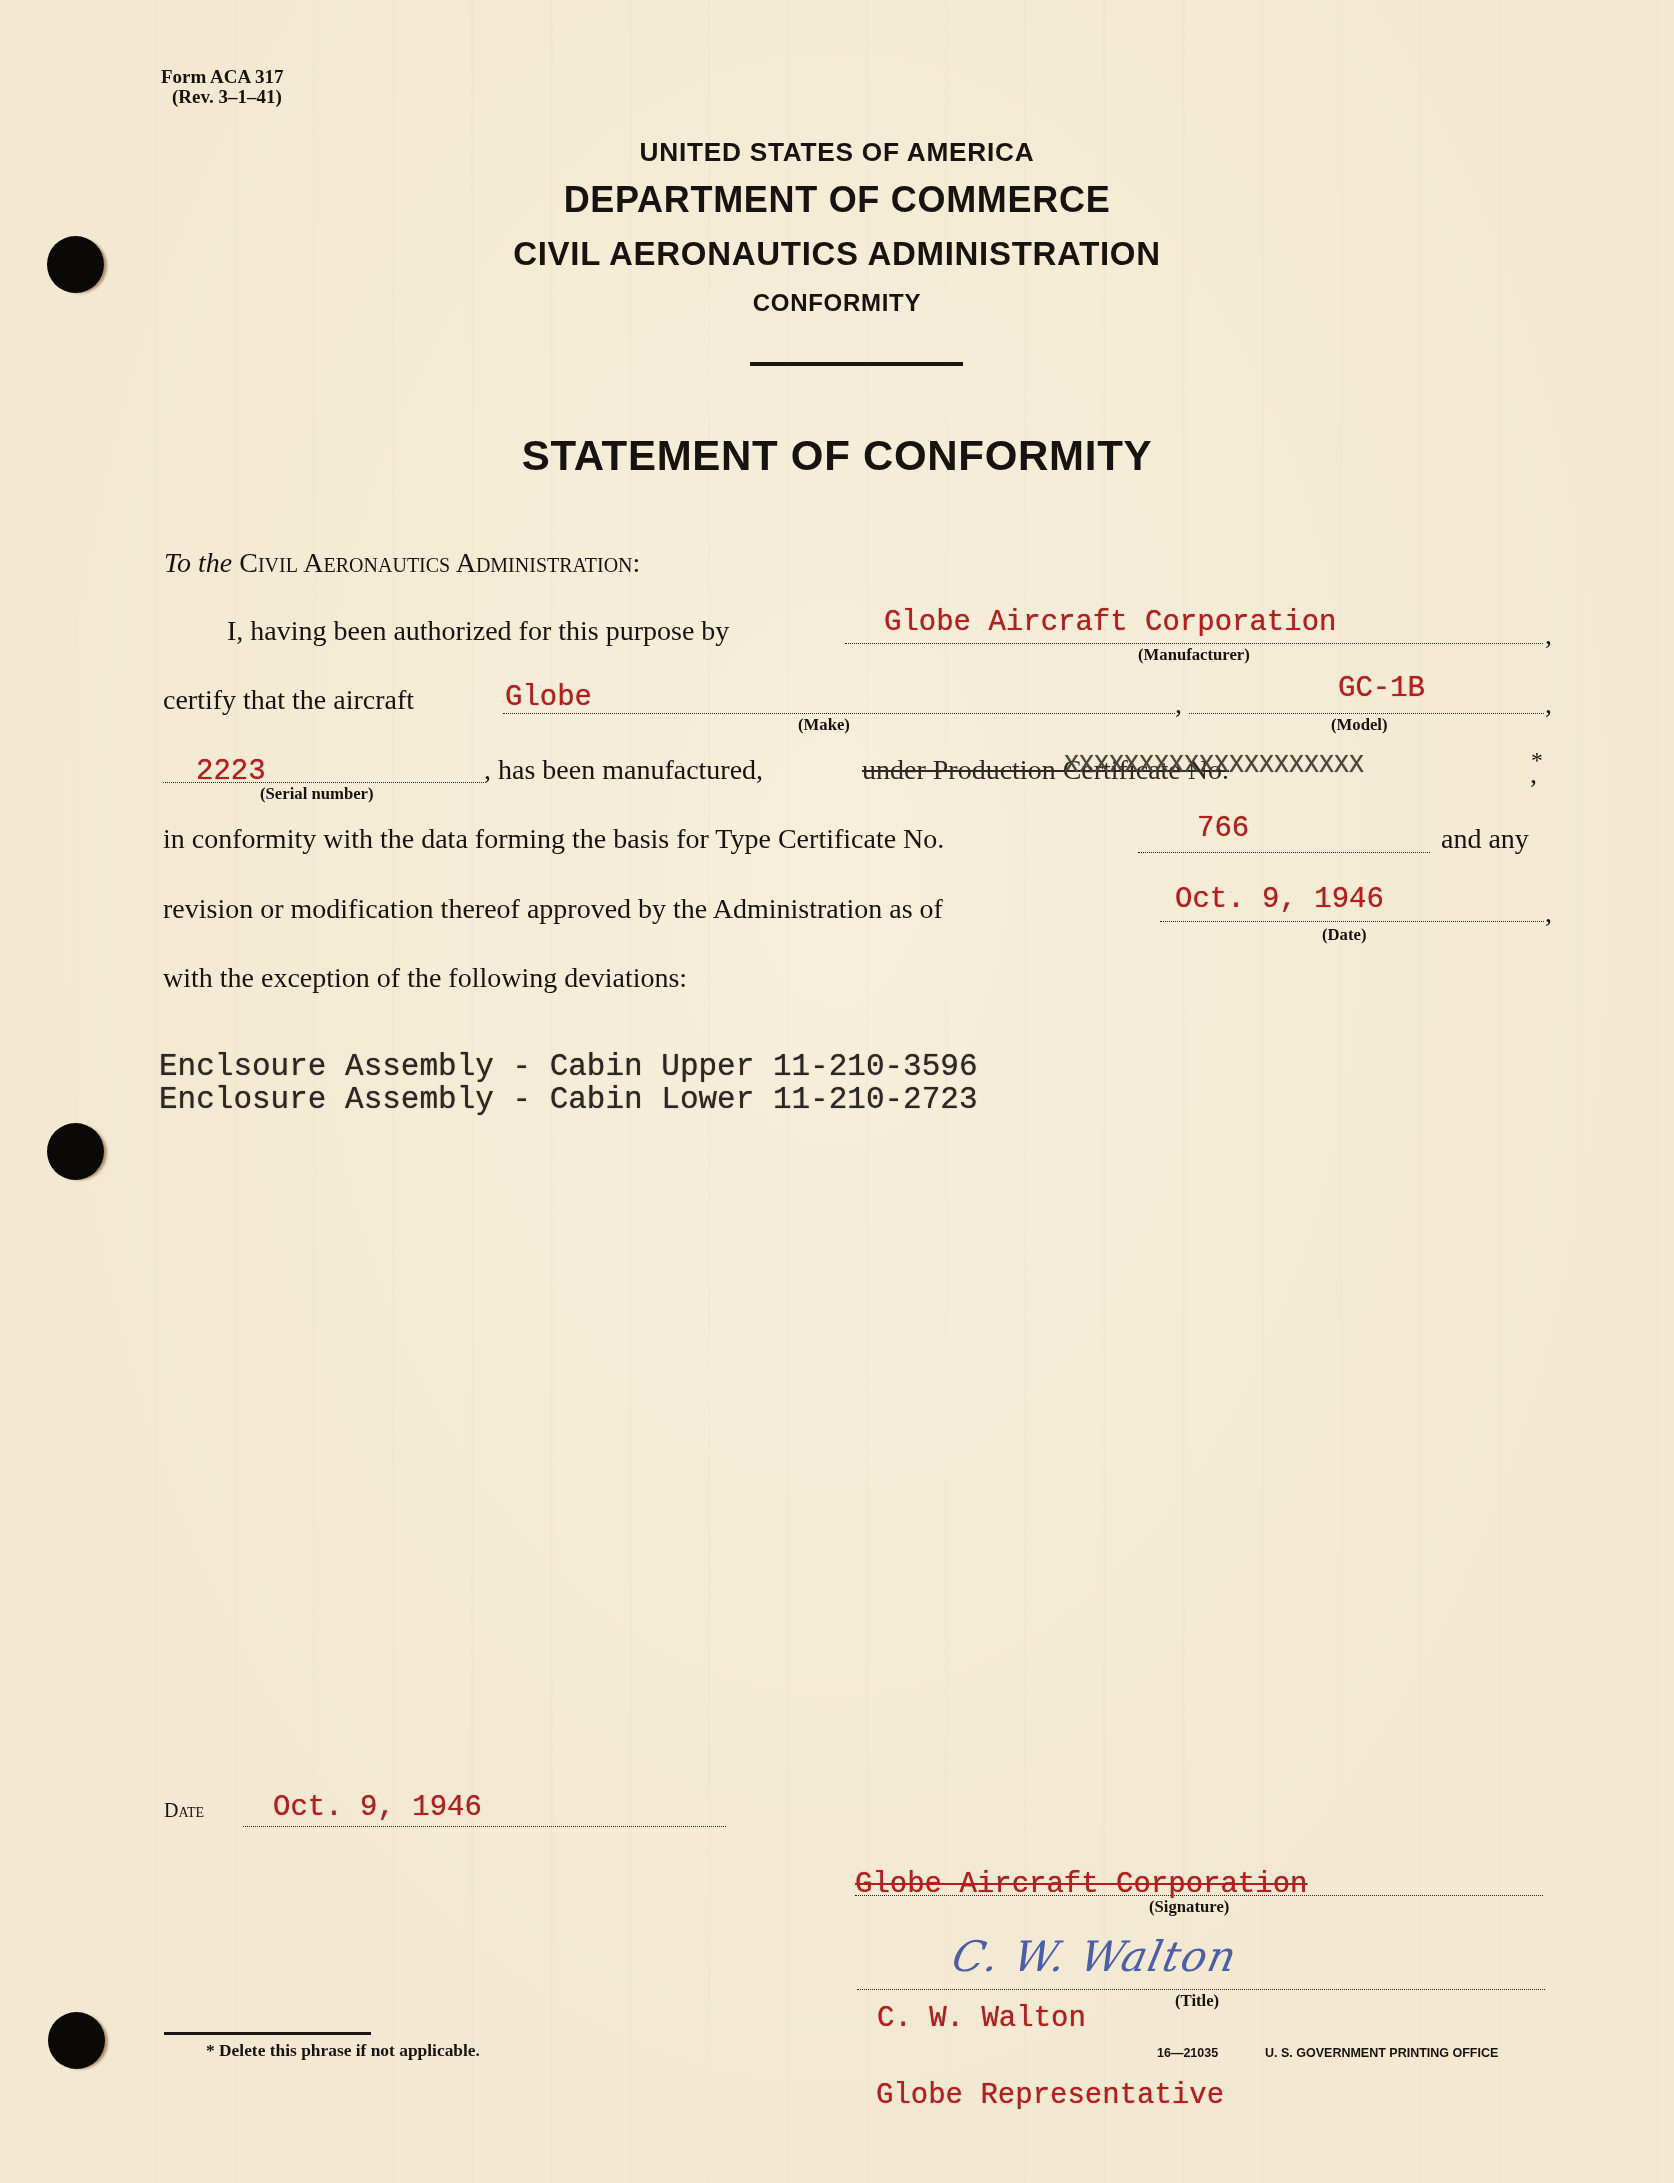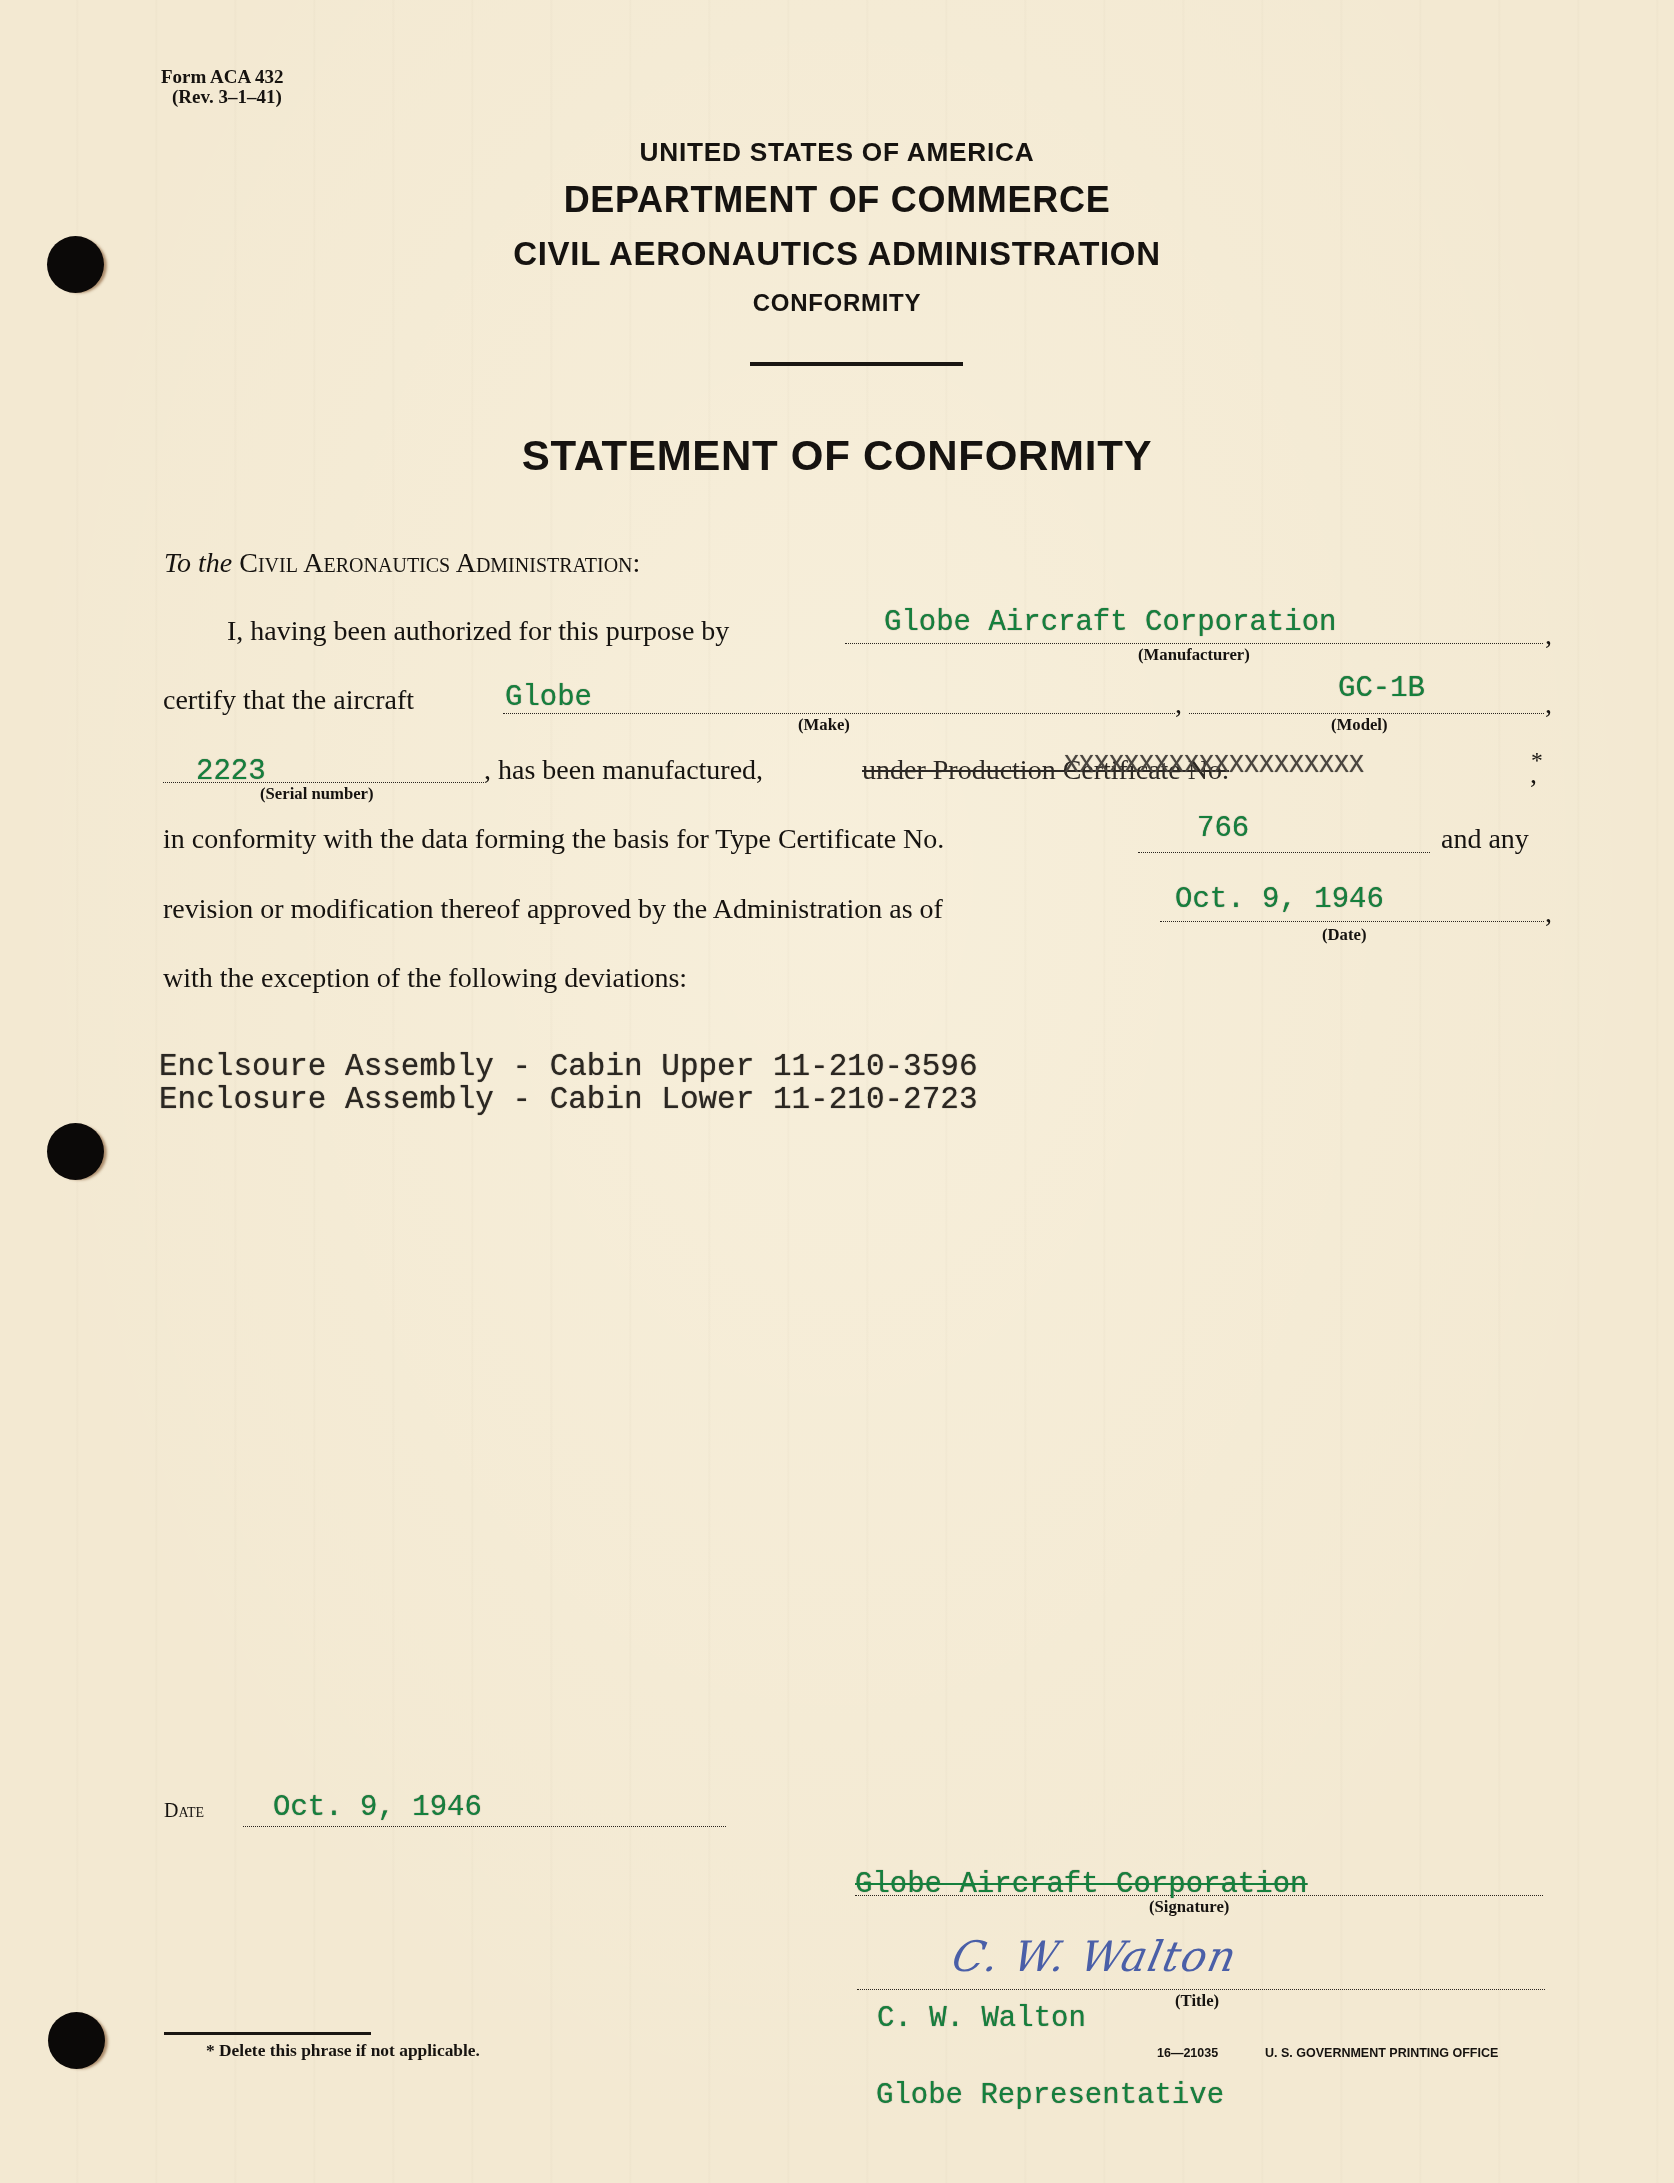--- a/index.html
+++ b/index.html
@@ -26,21 +26,21 @@
   .hdr { left: 0; width: 1674px; text-align: center; font-family: "Liberation Sans", sans-serif; font-weight: bold; letter-spacing: 0.7px; }
   .hdr1 { top: 138px; font-size: 25px; transform: scaleX(1.05); }
   .hdr2 { top: 179px; font-size: 36px; }
   .hdr3 { top: 235px; font-size: 33px; }
   .hdr4 { top: 289px; font-size: 24px; }
   .rule { left: 750px; top: 362px; width: 213px; height: 3.5px; background: #1a1612; }
   .title { top: 432px; font-size: 42px; letter-spacing: 0.7px; }
 
   .serif { font-family: "Liberation Serif", serif; font-size: 28px; }
   .sc { font-variant: small-caps; }
-  .typed { font-family: "Liberation Mono", monospace; color: #15803d; font-size: 29px; text-shadow: 0 0 1px rgba(40,35,30,0.7); }
+  .typed { font-family: "Liberation Mono", monospace; color: #b91c1c; font-size: 29px; text-shadow: 0 0 1px rgba(40,35,30,0.7); }
   .dots { border-bottom: 1.4px dotted #2a2520; position: absolute; height: 0; }
   .caption { font-family: "Liberation Serif", serif; font-size: 16.7px; font-weight: bold; position: absolute; }
   .strike { text-decoration: line-through; text-decoration-thickness: 2.1px; }
   .xed { color: #2c2824; filter: blur(0.4px); }
 
   .deviations { left: 159px; top: 1050px; font-family: "Liberation Mono", monospace; font-size: 31px; line-height: 33px; color: #2b2722; text-shadow: 0 0 1px rgba(30,25,20,0.7); }
 
   .signature-script { font-family: "DejaVu Serif", serif; font-style: italic; color: #4a5fa8; font-size: 42px; letter-spacing: 1.4px; transform: skewX(-12deg); }
   .footnote-rule { left: 164px; top: 2032px; width: 207px; height: 2.8px; background: #1a1612; }
   .gpo { font-family: "Liberation Sans", sans-serif; font-size: 12.5px; font-weight: bold; }
@@ -48,21 +48,21 @@
 </head>
 <body>
 
 <div class="paper-tex"></div>
 
 <div class="punch" style="left:47px; top:236px;"></div>
 <div class="punch" style="left:47px; top:1123px;"></div>
 <div class="punch" style="left:48px; top:2012px;"></div>
 
 <div class="abs form-no">
-  <span>Form ACA 432</span>
+  <span>Form ACA 317</span>
   <span class="rev">(Rev. 3–1–41)</span>
 </div>
 
 <div class="abs hdr hdr1">UNITED STATES OF AMERICA</div>
 <div class="abs hdr hdr2">DEPARTMENT OF COMMERCE</div>
 <div class="abs hdr hdr3">CIVIL AERONAUTICS ADMINISTRATION</div>
 <div class="abs hdr hdr4">CONFORMITY</div>
 <div class="abs rule"></div>
 
 <div class="abs hdr title">STATEMENT OF CONFORMITY</div>

